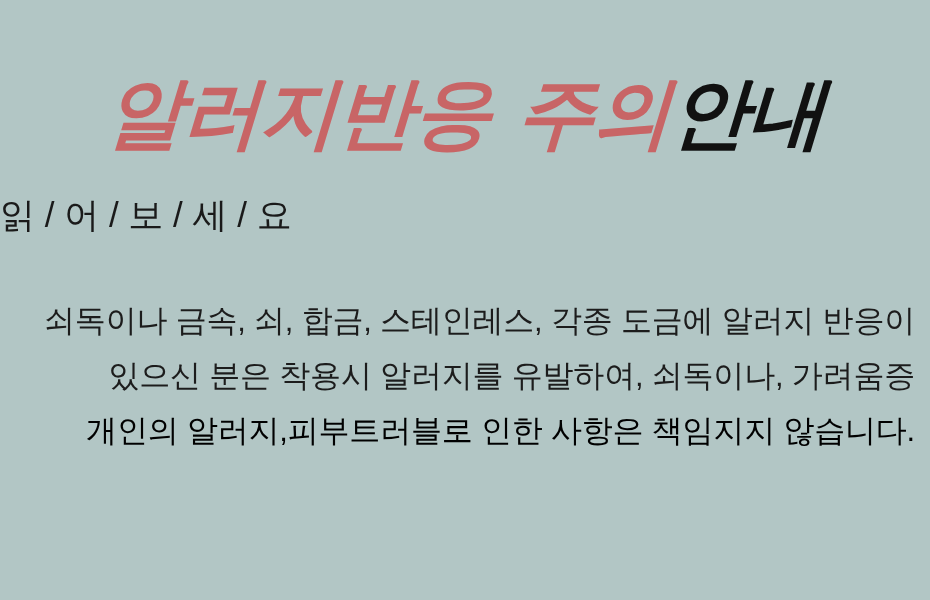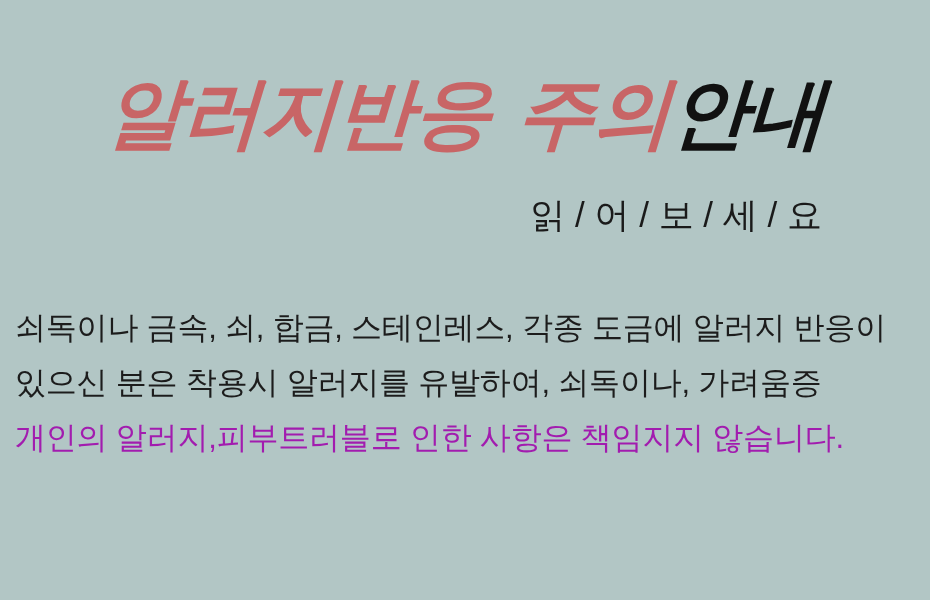--- a/index.html
+++ b/index.html
@@ -52,49 +52,49 @@
   .title-main {
     color: #111111;
   }
 
   
   .subtitle-block {
     position: absolute;
     left: 0;
     top: 193px;
     width: 822px;
-    text-align: right;
+    text-align: left;
     white-space: nowrap;
   }
   .subtitle-text {
     font-size: 35px;
     font-weight: 400;
     color: #1a1a1a;
     letter-spacing: 0px;
     line-height: 1.25;
   }
 
   
   .body-block {
     position: absolute;
     left: 15px;
-    top: 300px;
+    top: 293px;
     width: 900px;
-    text-align: left;
+    text-align: right;
   }
   .body-line {
     font-size: 31px;
     font-weight: 400;
     line-height: 55px;
     color: #1c1c1c;
     letter-spacing: -0.2px;
     white-space: nowrap;
   }
   .body-line.is-warning {
-    color: #a21caf;
+    color: #000000;
   }
 </style>
 </head>
 <body>
 
 <div class="notice-card">
 
   <div class="title-block">
     <span class="title-text"><span class="title-accent">알러지반응</span><span class="title-gap"></span><span class="title-accent">주의</span><span class="title-main">안내</span></span>
   </div>

